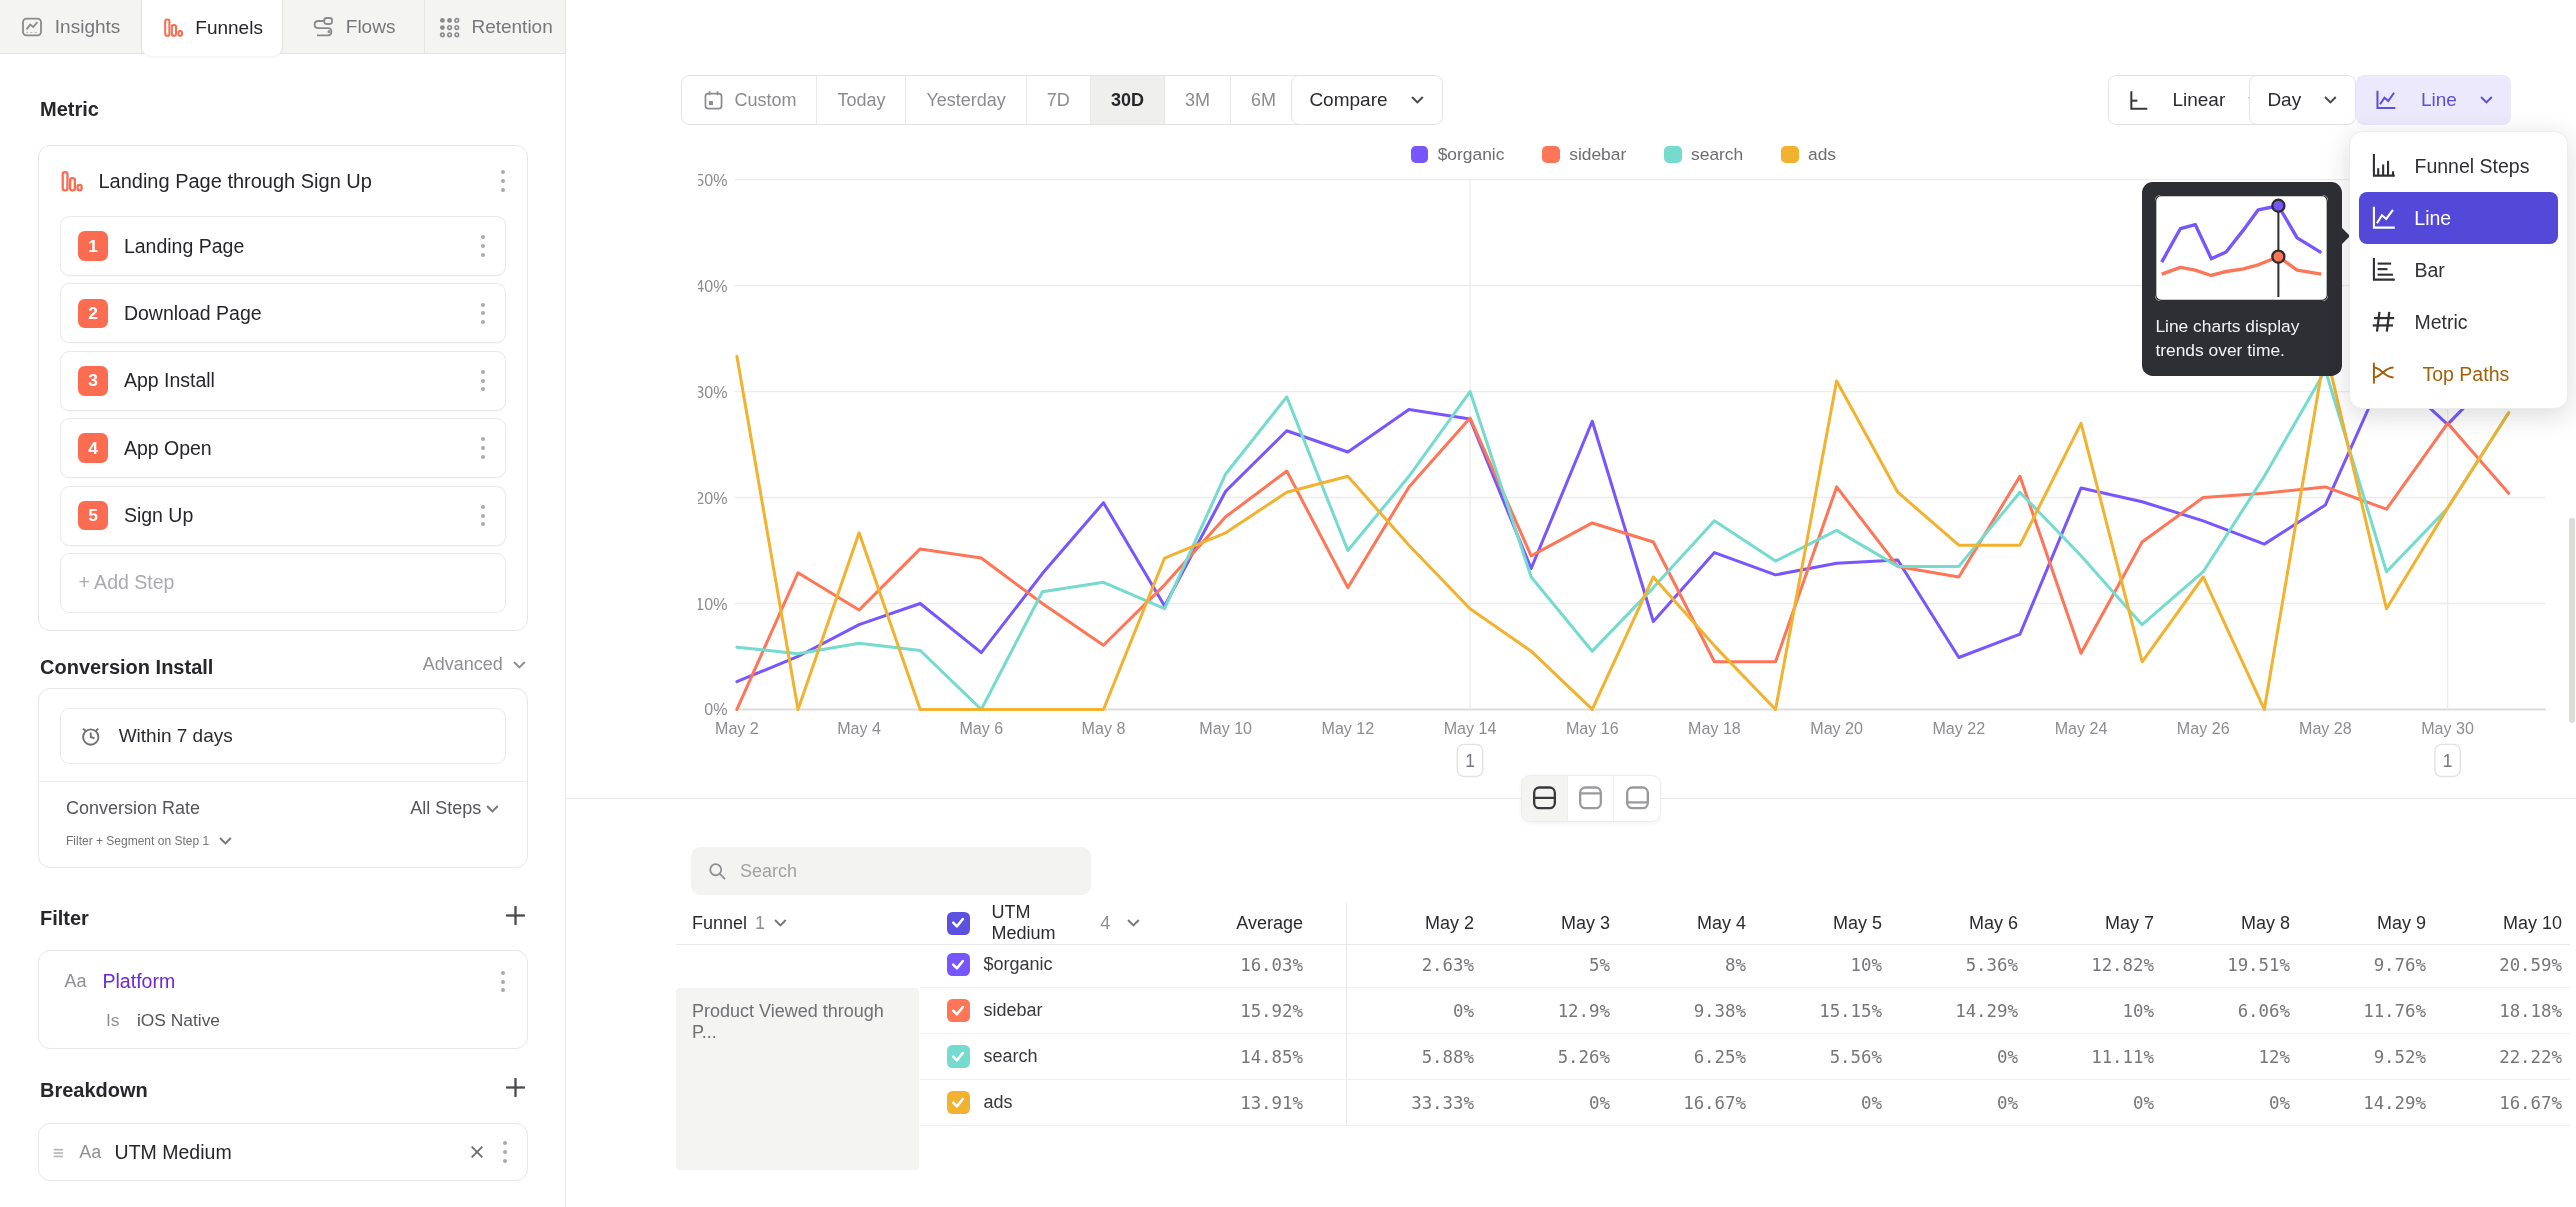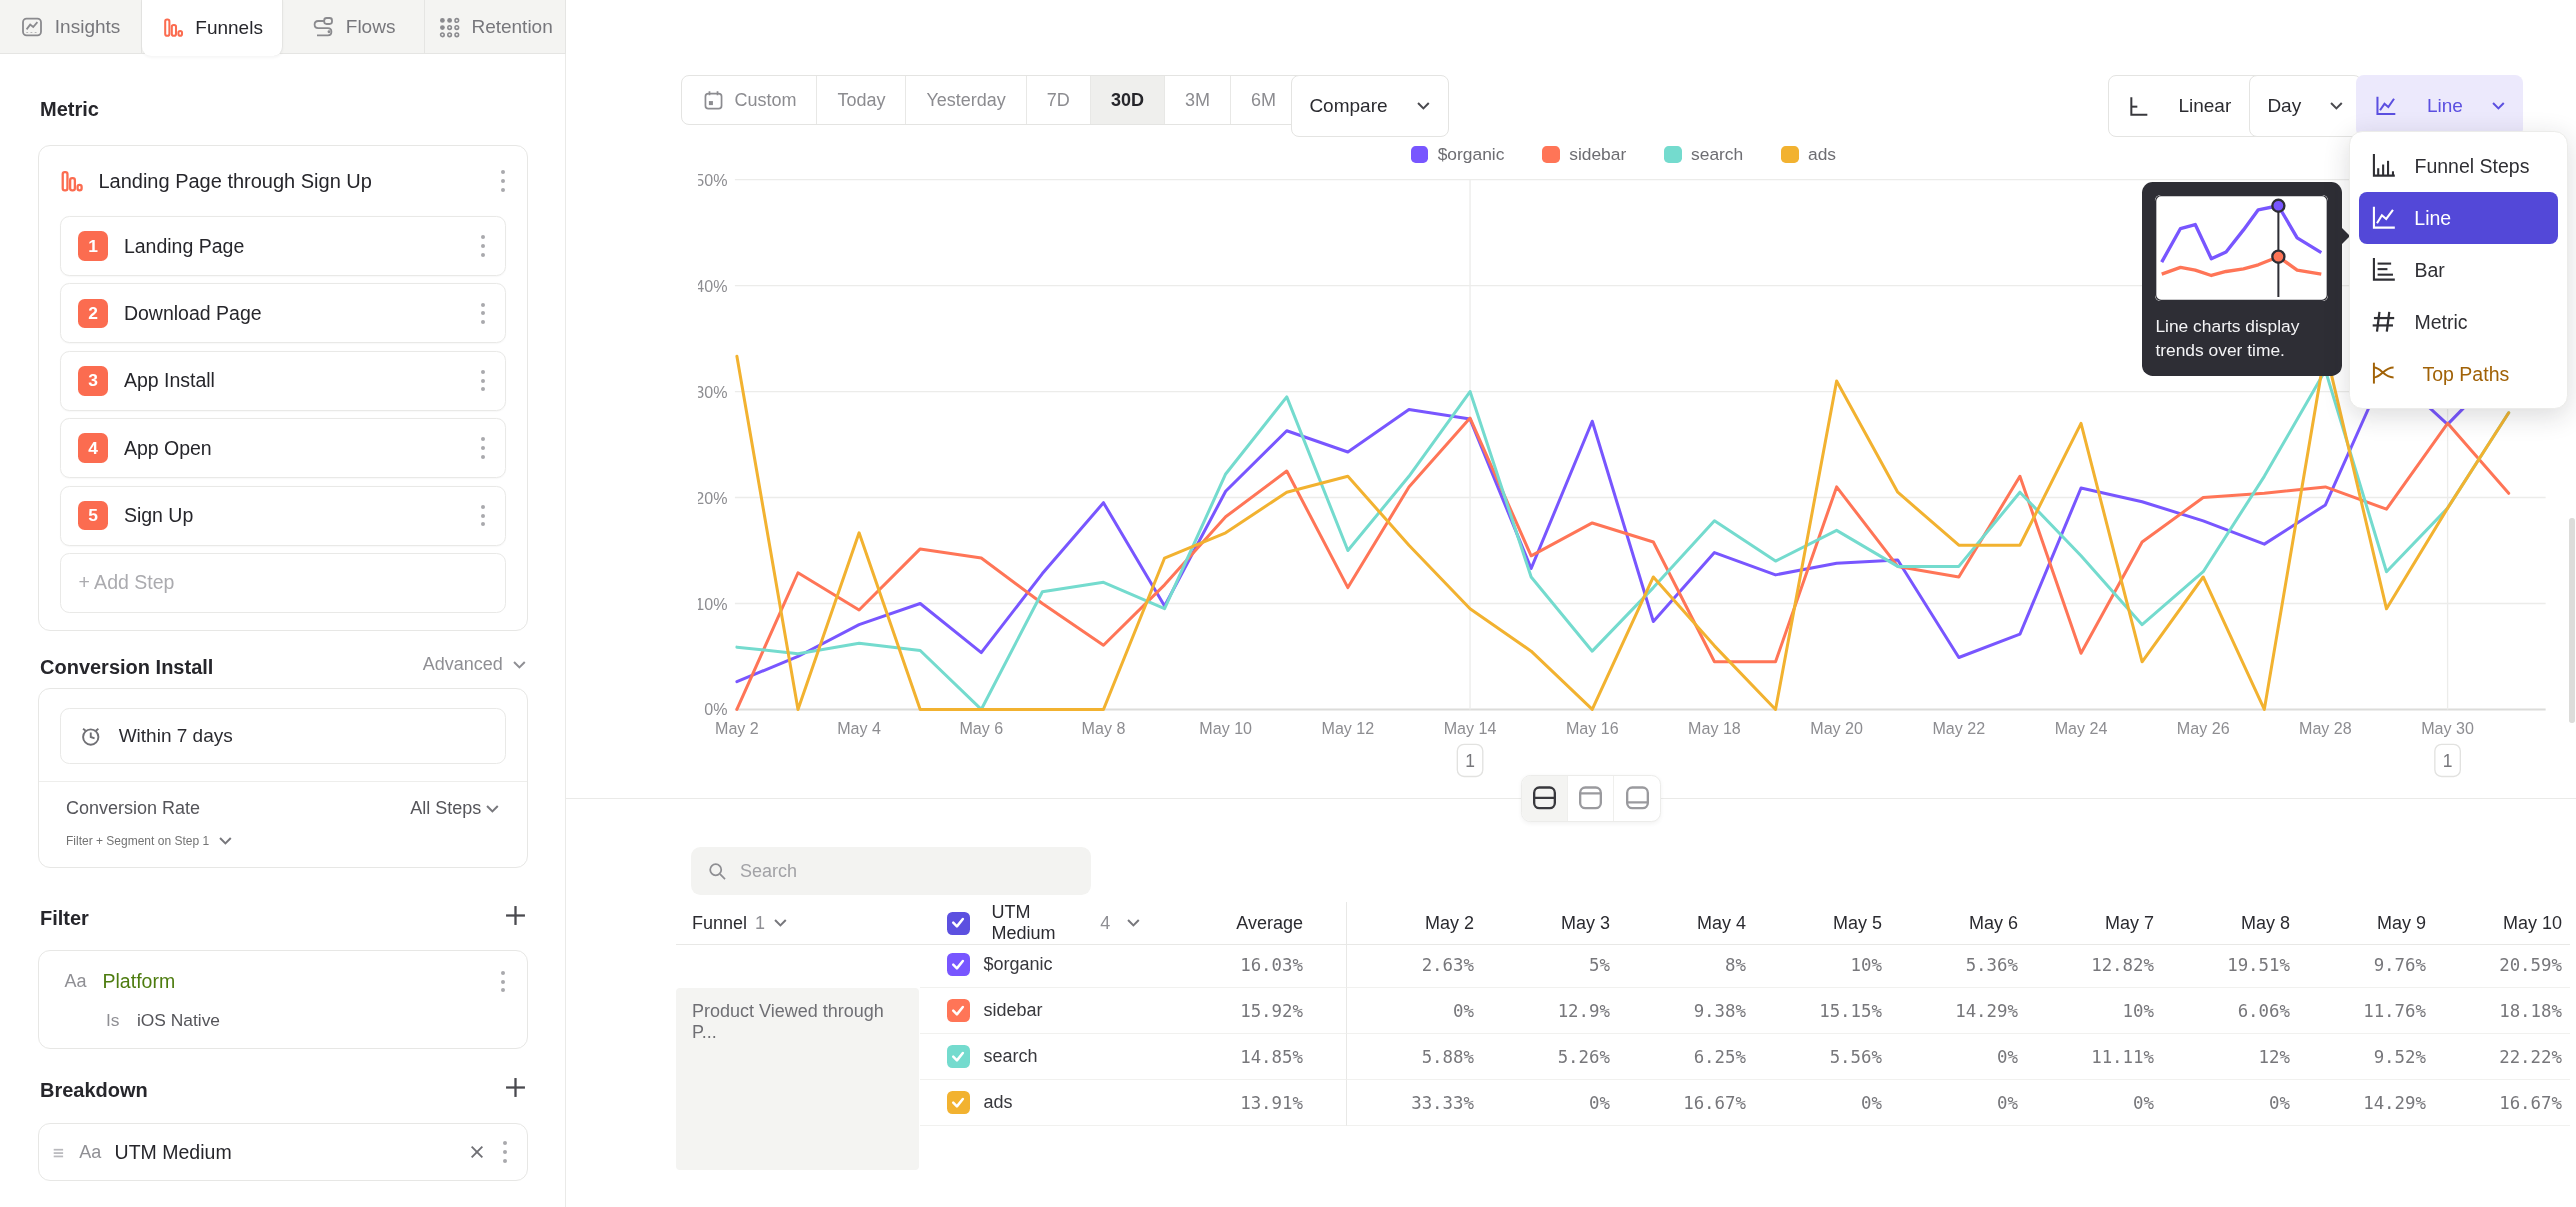--- a/index.html
+++ b/index.html
@@ -39,21 +39,21 @@
   .gray { color:#8f8f94; }
   .chev { width:14.8px; height:9.4px; }
 
   
   .seg { position:absolute; left:681px; top:75px; height:50px; display:flex; background:#fff;
          border:1.3px solid #e4e4e2; border-radius:8px; overflow:hidden; }
   .seg .s { display:flex; align-items:center; gap:9.4px; padding:0 20px; font-size:18px; color:#8c8c90;
             border-right:1.3px solid #e8e8e6; cursor:pointer; white-space:nowrap; }
   .seg .s:last-child { border-right:none; }
   .seg .s.active { background:#efefed; color:#26262b; font-weight:700; }
-  .btn { position:absolute; top:75px; height:62px; display:flex; align-items:center; gap:28px;
+  .btn { position:absolute; top:75px; height:50px; display:flex; align-items:center; gap:22px;
          padding:0 17.4px; background:#fff; border:1.3px solid #e4e4e2; border-radius:8px;
          font-size:19px; color:#2b2b30; cursor:pointer; }
   .btn.flat { border:none; background:#ece9fc; color:#5b4fe0; }
 
   
   .legend { position:absolute; left:698px; top:144px; width:1851px; display:flex; justify-content:center;
             gap:38px; font-size:17.4px; color:#6d6d72; }
   .legend .li { display:flex; align-items:center; gap:9.4px; }
   .legend .sw { width:17.4px; height:17.4px; border-radius:4.7px; }
   #chartsvg { position:absolute; left:698px; top:154px; }
@@ -289,21 +289,21 @@
       <svg viewBox="0 0 40 40" width="27" height="27">
           <g stroke="#4a4a4f" stroke-width="3.4">
             <line x1="20" y1="6" x2="20" y2="34"></line>
             <line x1="6" y1="20" x2="34" y2="20"></line>
           </g>
         </svg>
     </span>
     <div class="card" style="top:896px; height:99px;">
       <div class="row-line" style="padding:16px 19px 0 25.5px; gap:16px;">
         <span style="font-size:18px; color:#8f8f94;">Aa</span>
-        <span style="font-size:19.5px; color:#4d7c0f; flex:1;">Platform</span>
+        <span style="font-size:19.5px; color:#6d28d9; flex:1;">Platform</span>
         <span class="kebab">
             <i></i>
             <i></i>
             <i></i>
           </span>
       </div>
       <div class="row-line" style="padding:13.4px 0 0 67px; gap:17.4px;">
         <span style="font-size:17.4px; color:#8f8f94;">Is</span>
         <span style="font-size:17.4px; color:#55555a;">iOS Native</span>
       </div>

